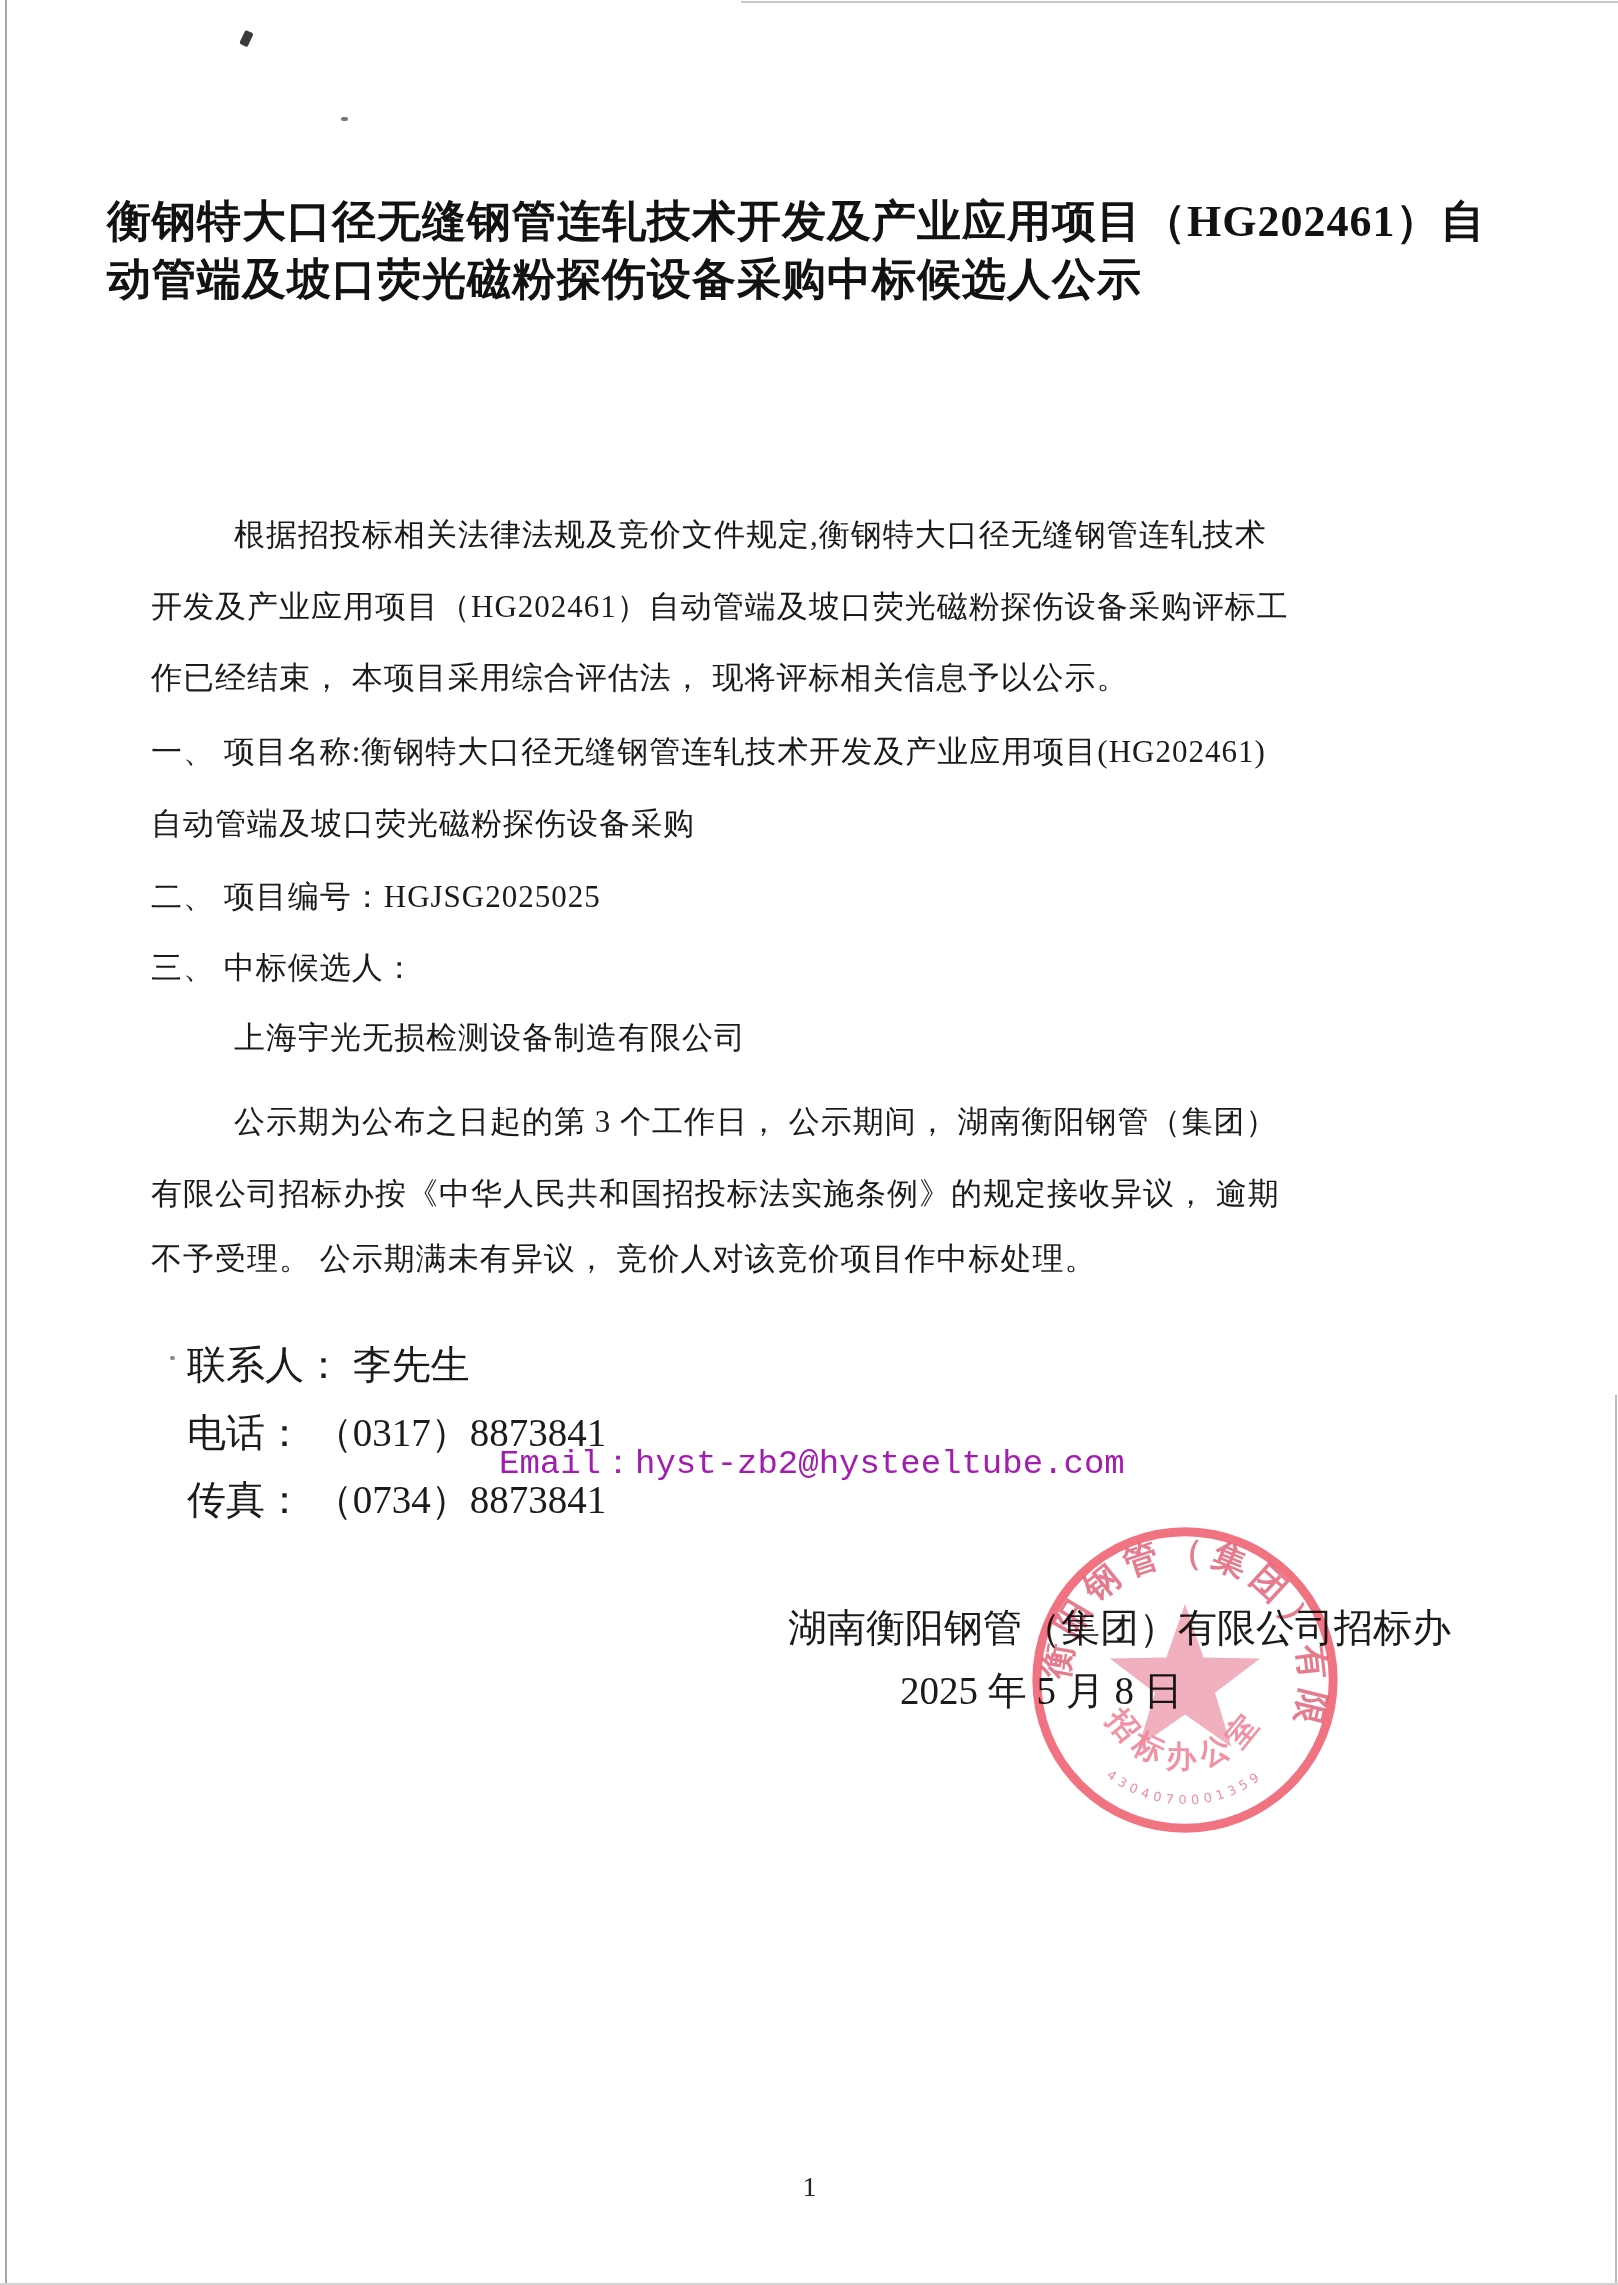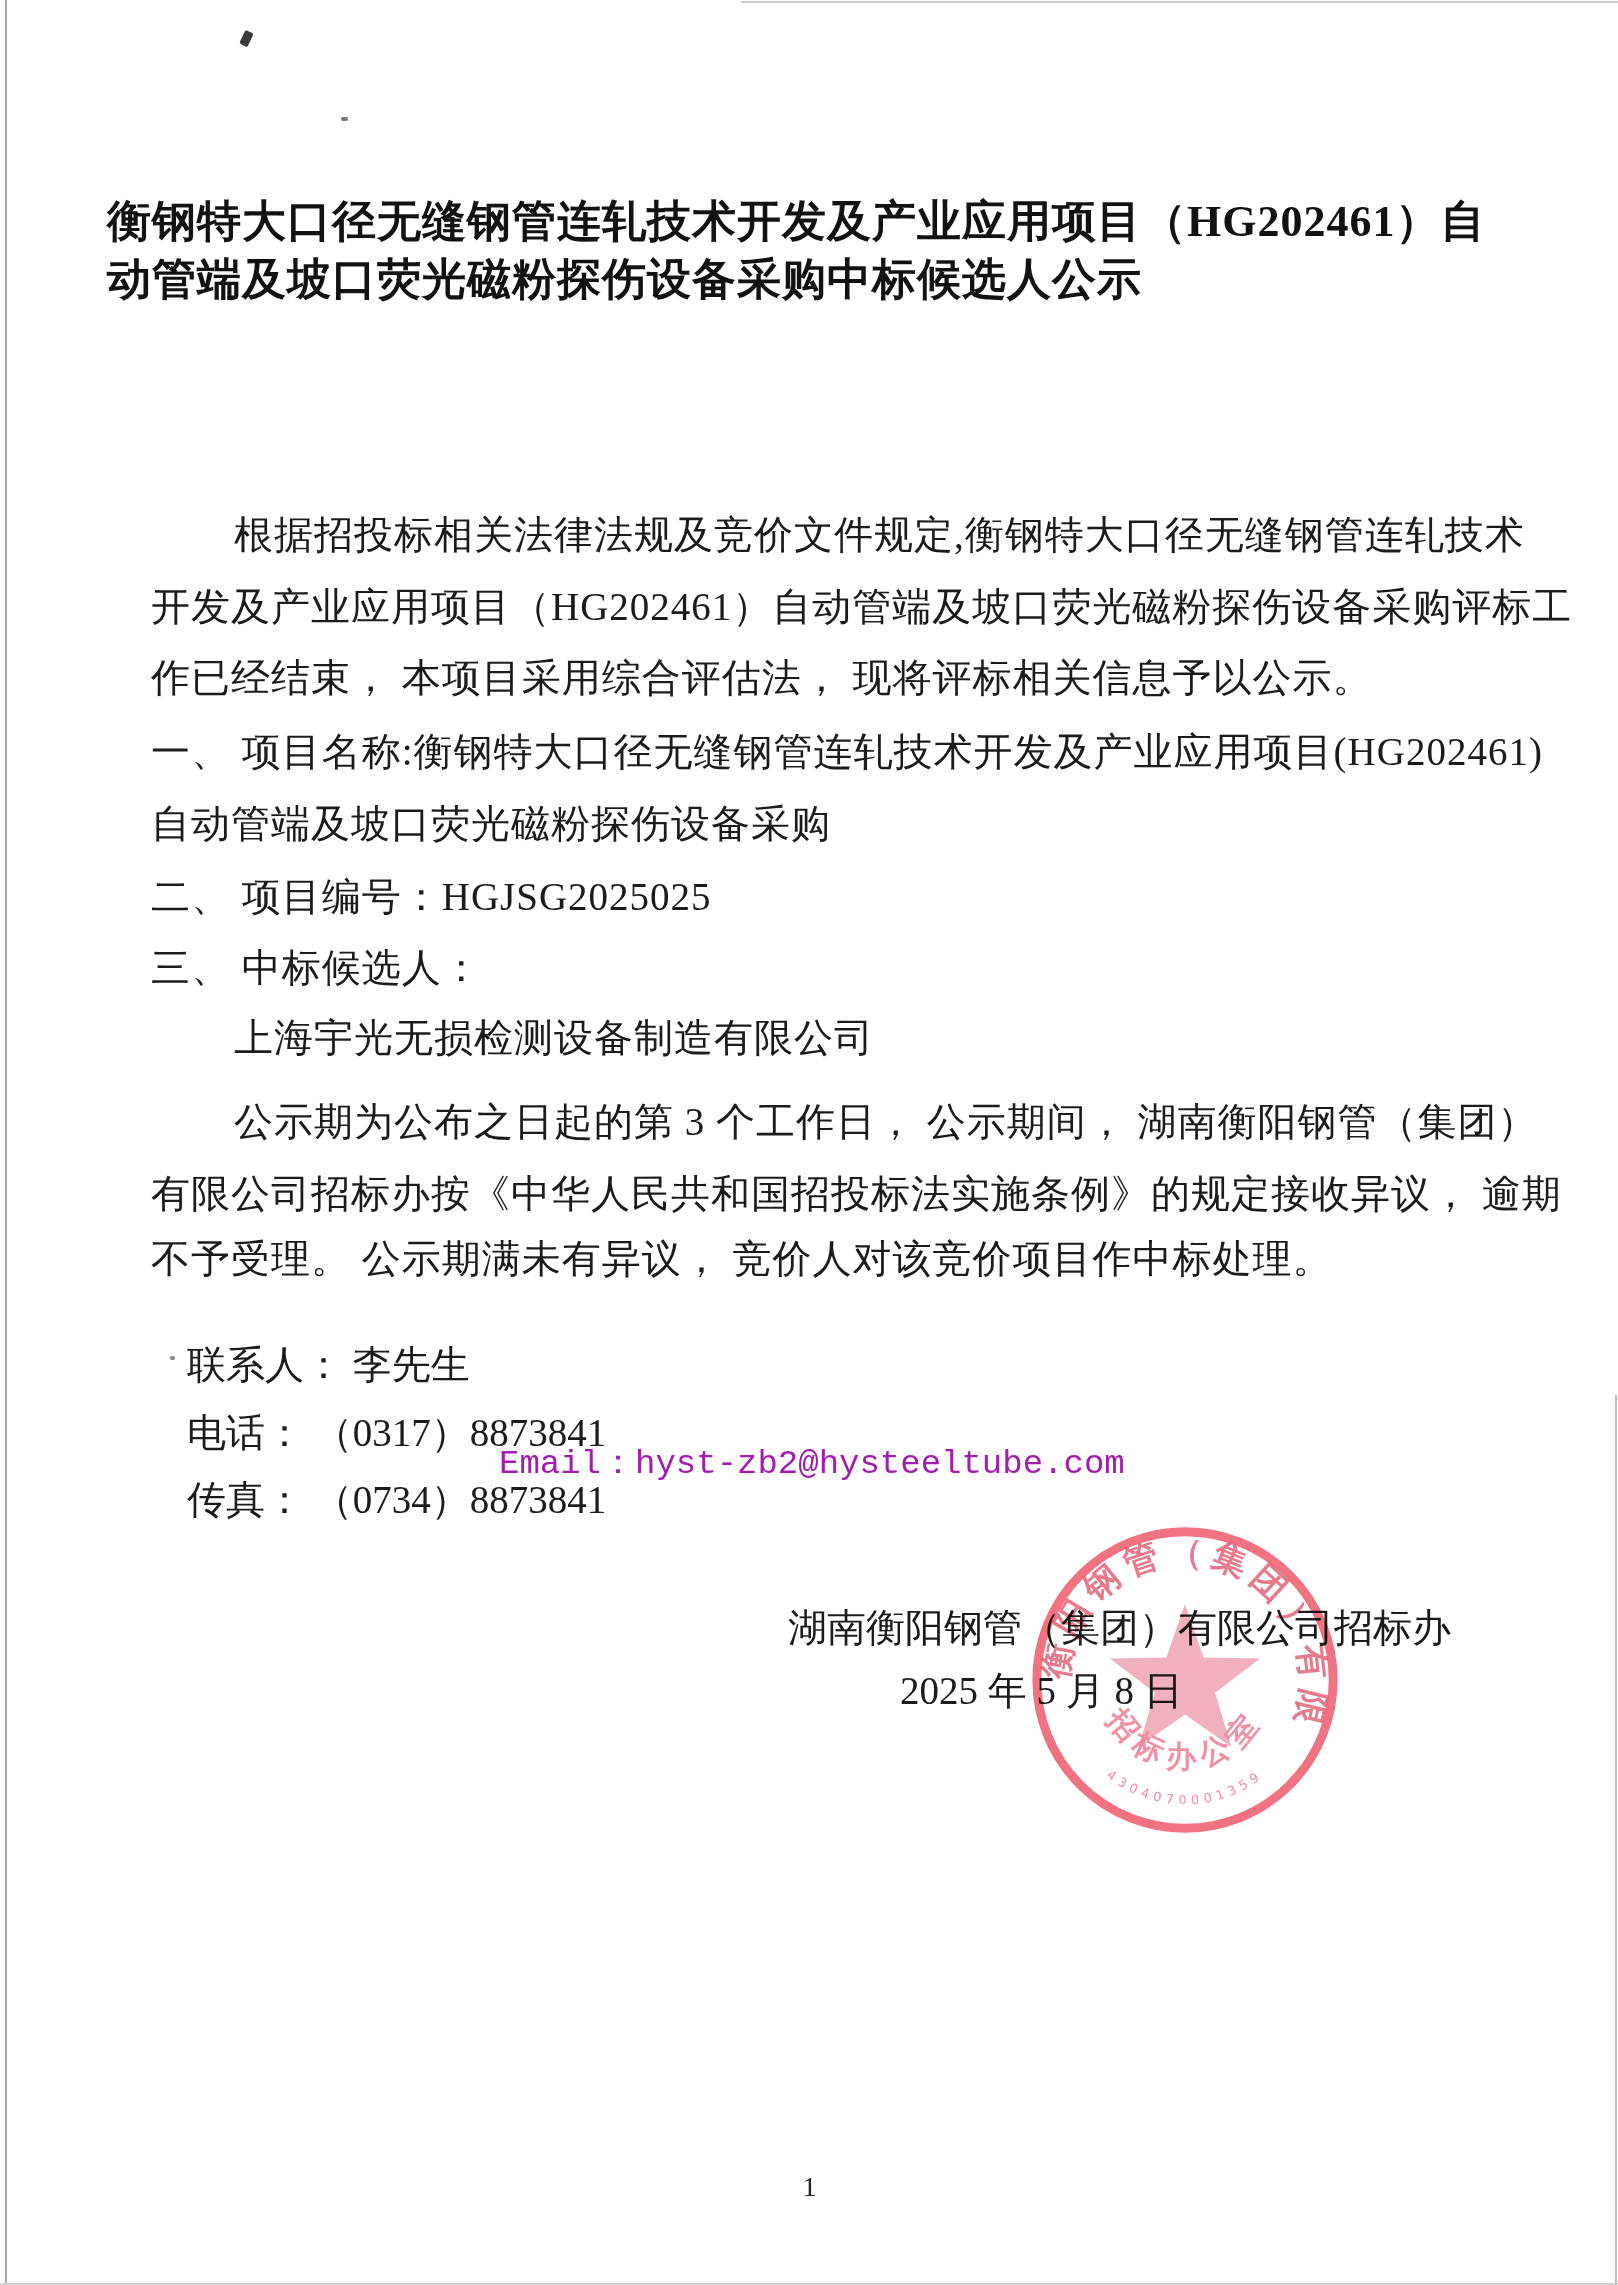--- a/index.html
+++ b/index.html
@@ -20,21 +20,21 @@
   .speck-c{left:170px;top:1356px;width:4.9px;height:3.9px;background:#888;}
 
   .title{
     position:absolute;top:193px;left:107px;width:1404px;
     font-weight:bold;font-size:44px;line-height:58px;
     color:#121212;letter-spacing:1px;white-space:nowrap;
   }
   .title div{white-space:nowrap;}
 
   .line{
-    position:absolute;left:151px;font-size:39px;line-height:47px;
+    position:absolute;left:151px;font-size:31px;line-height:47px;
     white-space:nowrap;color:#1b1b1b;letter-spacing:1px;
   }
   .line.ind{left:234px;}
 
   .cline{
     position:absolute;left:187px;font-size:39px;line-height:45px;
     white-space:nowrap;color:#1b1b1b;
   }
   .email{
     position:absolute;left:499px;top:1439px;

